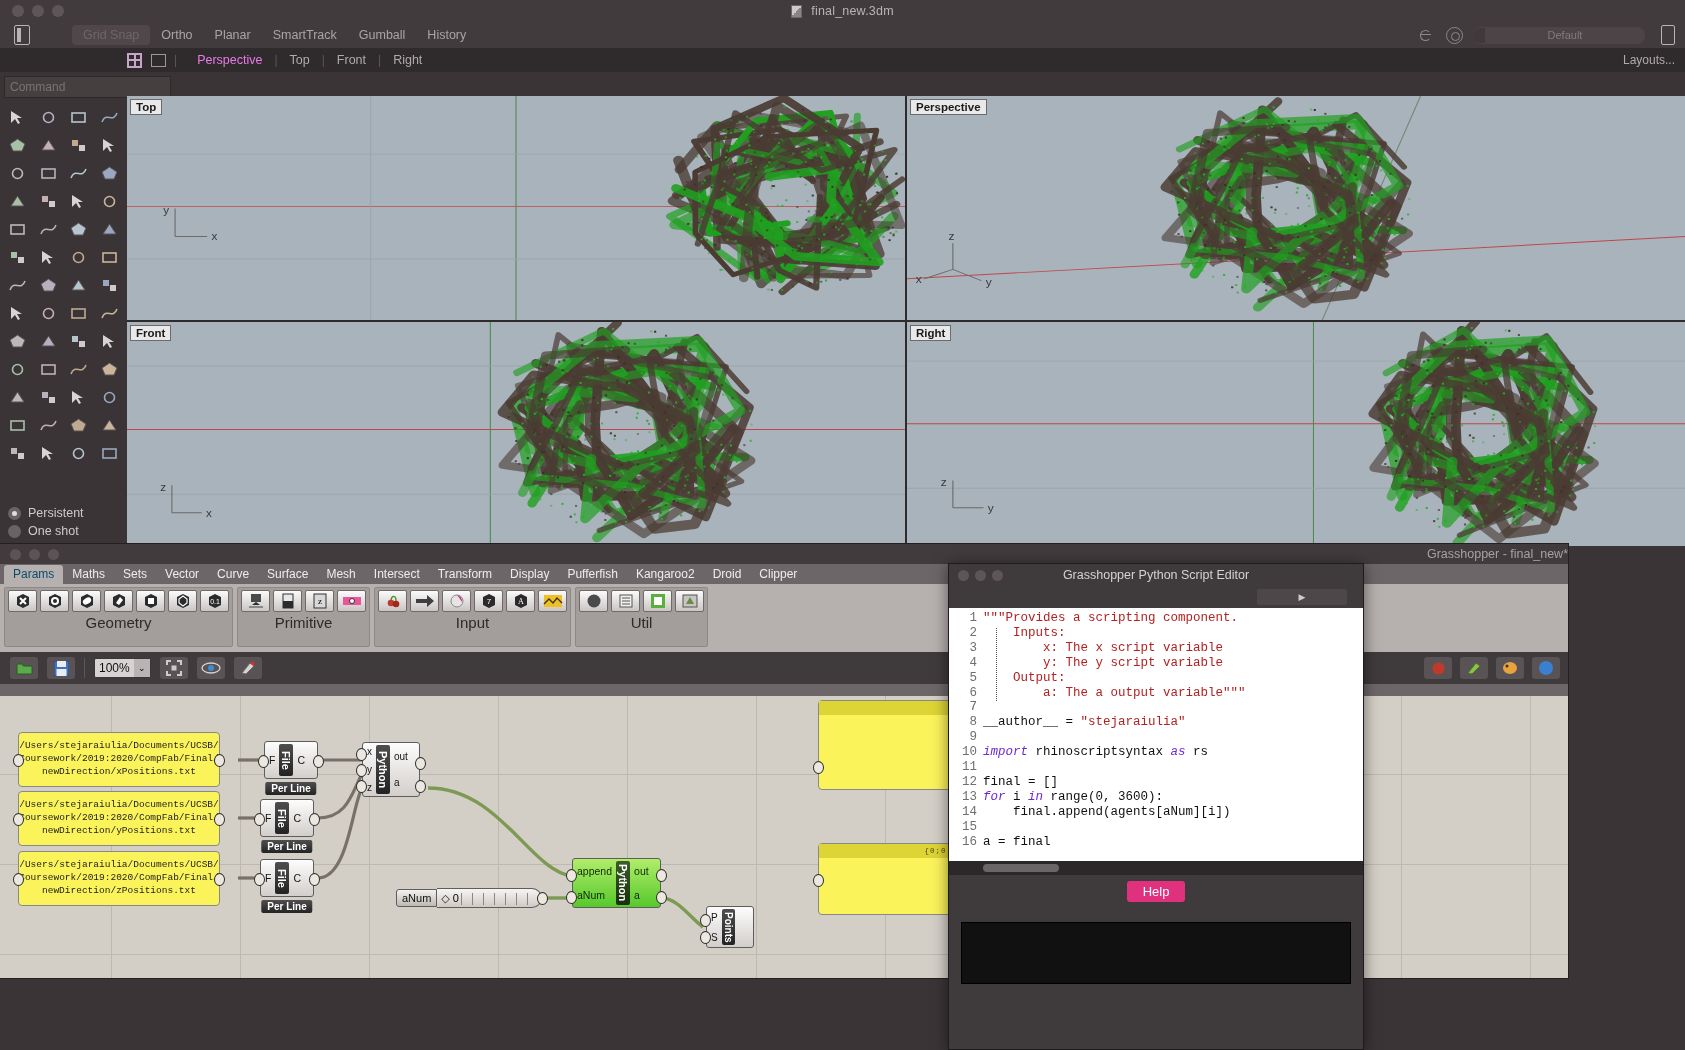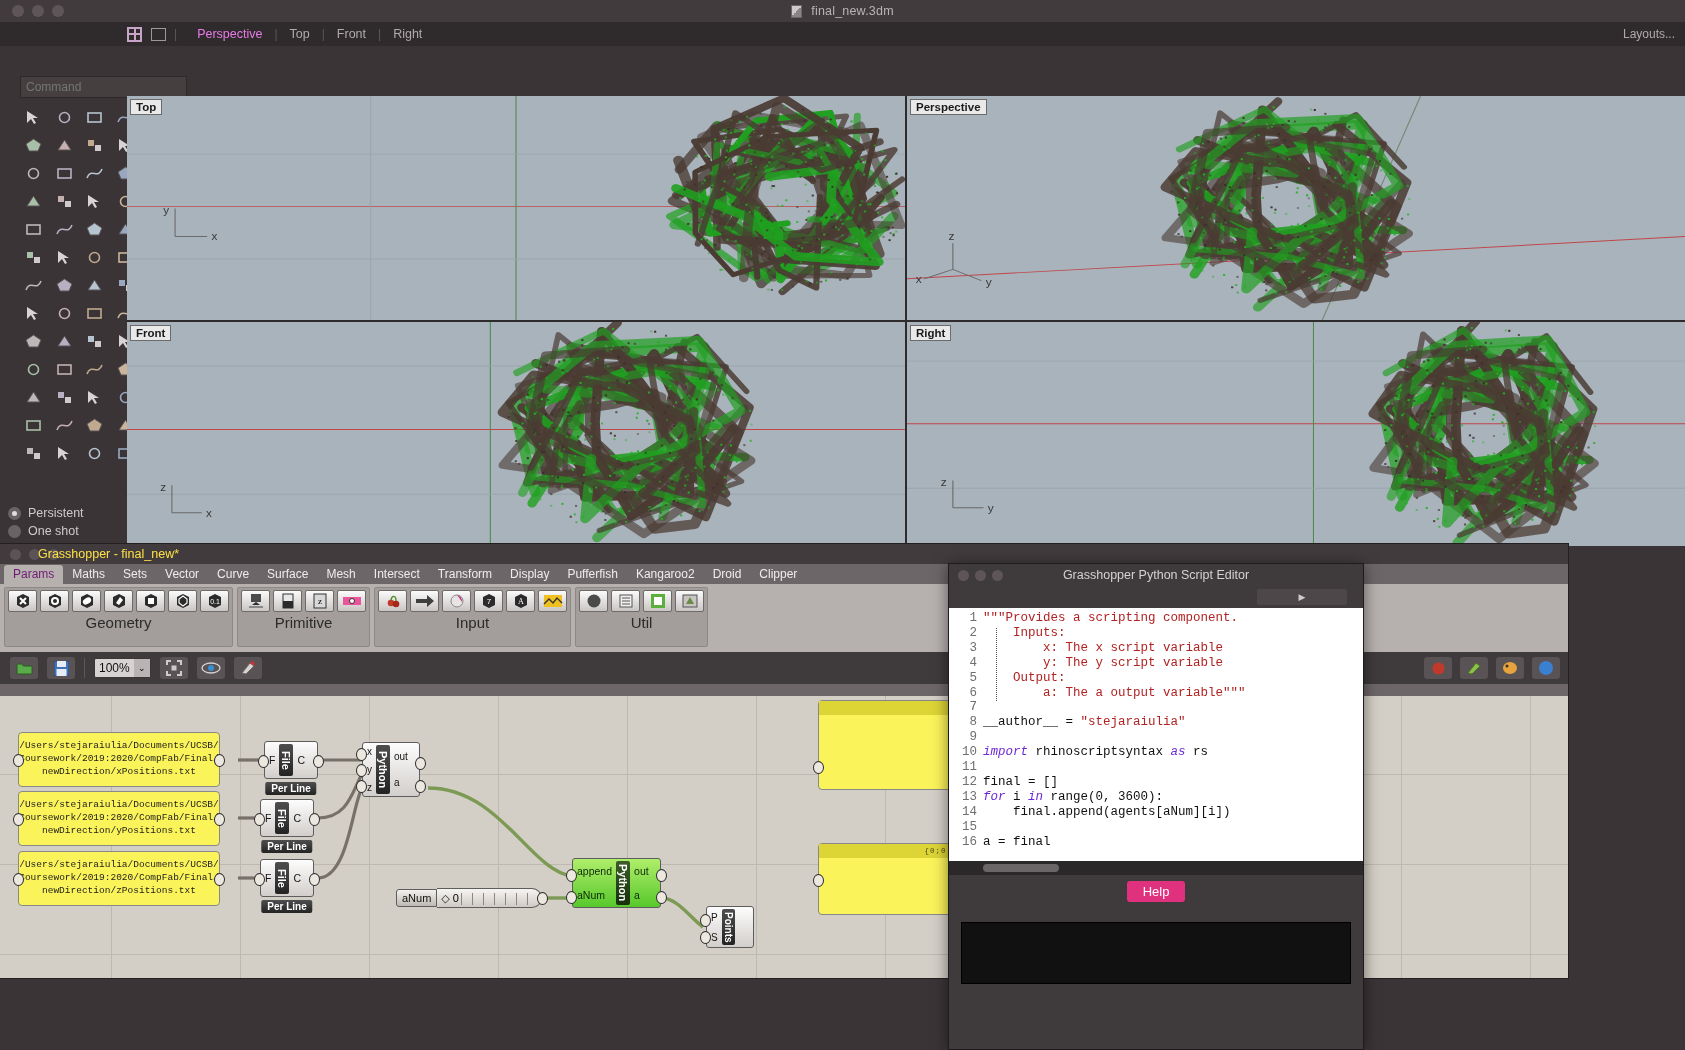--- a/index.html
+++ b/index.html
@@ -49,46 +49,46 @@
   .vp-tabbar .sp{width:127px;}
   .vptab { color:#b0aaab;font-size:12.5px;padding:0 12px;}
   .vptab.active{color:#e87be8;}
   .vsep{color:#5e5658;font-size:12px;}
   .grid-icon{width:15px;height:15px;border:1.4px solid #c8a5c8;display:grid;grid-template:1fr 1fr/1fr 1fr;}
   .grid-icon i{border:.6px solid #c8a5c8;}
   .sq-icon{width:15px;height:13px;border:1.4px solid #9d9799;margin-left:9px;}
   .layouts{position:absolute;right:10px;color:#b0aaab;font-size:12px;}
 
   
-  .cmd-area{position:absolute;left:0;top:72px;width:127px;bottom:505px;background:#3a3436;margin-left:16px;}
+  .cmd-area{position:absolute;left:0;top:72px;width:127px;bottom:505px;background:#3a3436;}
   .cmd-box{margin:4px;height:22px;background:#45403f;border:1px solid #2d2829;color:#9a9495;font-size:12px;padding:3px 5px;}
   .tools{display:grid;grid-template-columns:repeat(4,1fr);gap:1px;padding:2px 3px;}
   .tool{height:27px;background:transparent;position:relative;display:flex;align-items:center;justify-content:center;}
   .tool .g{width:17px;height:15px;}
   .persist{position:absolute;left:0;bottom:508px;width:127px;background:#3a3436;padding:4px 8px 0 8px;}
   .rrow{display:flex;align-items:center;gap:7px;color:#cfc9ca;font-size:12.5px;margin-bottom:4px;}
   .rdot{width:13px;height:13px;border-radius:50%;background:#6a6365;display:flex;align-items:center;justify-content:center;}
   .rdot.on::after{content:"";width:5px;height:5px;border-radius:50%;background:#e2dcdd;}
   .pscroll{position:absolute;right:4px;bottom:512px;width:8px;height:34px;background:#6d6668;border-radius:4px;}
 
   
   .viewports{position:absolute;left:127px;top:96px;right:0;bottom:504px;display:grid;grid-template-columns:1fr 1fr;grid-template-rows:1fr 1fr;gap:2px;background:#2f2a2c;}
   .vp{background:#a9b3bb;position:relative;overflow:hidden;}
   .vp-label{position:absolute;left:3px;top:3px;background:#e9e9e9;border:1px solid #6b6b6b;font-size:11.5px;padding:1px 5px;color:#1a1a1a;font-weight:bold;z-index:5;}
   .vp canvas, .vp svg{position:absolute;inset:0;width:100%;height:100%;}
 
   
   #gh{position:absolute;left:0;top:544px;width:1568px;height:434px;background:#6d6668;box-shadow:0 0 0 1px #241f21;}
   .gh-title{height:20px;background:#413b3d;position:relative;display:flex;align-items:center;}
-  .gh-title .tt{position:absolute;left:0;right:0;text-align:left;color:#fde047;font-size:12.5px;margin-left:38px;}
+  .gh-title .tt{position:absolute;left:0;right:0;text-align:right;color:#a3a3a3;font-size:12.5px;margin-left:38px;}
   .gh-title .traffic{margin-left:10px;}
   .gh-title .traffic .dot{width:11px;height:11px;background:#5b5355;}
   .gh-menu{height:20px;background:#6d6668;display:flex;align-items:flex-end;padding-left:4px;}
   .ghtab{font-size:12px;color:#efeced;padding:2px 9px 3px;}
-  .ghtab.active{background:#b6b0ae;color:#701a75;border-radius:3px 3px 0 0;}
+  .ghtab.active{background:#b6b0ae;color:#0c4a6e;border-radius:3px 3px 0 0;}
   .gh-ribbon{height:68px;background:#b6b0ae;display:flex;align-items:flex-start;padding:3px 4px;gap:4px;position:relative;}
   .rgroup{background:#a39d9c;border:1px solid #8d8785;border-radius:2px;height:60px;display:flex;flex-direction:column;padding:2px 3px 0;}
   .ricons{display:flex;gap:3px;flex-wrap:wrap;width:max-content;}
   .rico{width:29px;height:22px;background:linear-gradient(#fbfbfb,#c9c5c4);border:1px solid #6e6a69;border-radius:2px;display:flex;align-items:center;justify-content:center;}
   .rlabel{font-size:15px;color:#2b2b2b;text-align:center;margin-top:2px;}
   .gh-toolbar2{height:32px;background:#3f3a3b;display:flex;align-items:center;gap:9px;padding-left:10px;position:relative;}
   .tb2btn{width:28px;height:22px;border-radius:3px;background:#5a5355;display:flex;align-items:center;justify-content:center;}
   .zoomsel{display:flex;align-items:center;background:#d7d3d2;border:1px solid #3a3536;border-radius:2px;height:20px;}
   .zoomsel .v{font-size:12px;color:#111;padding:0 4px;}
   .zoomsel .c{width:16px;height:18px;background:#b9b4b3;display:flex;align-items:center;justify-content:center;font-size:9px;}
@@ -158,20 +158,39 @@
       <div class="dot"></div>
       <div class="dot"></div>
       <div class="dot"></div>
     </div>
     <div class="win-title">
       <span class="doc-icon"></span>
       <span>final_new.3dm</span>
     </div>
   </div>
 
+  <div class="rhino-toolbar">
+    <div class="panel-toggle"></div>
+    <div style="width:42px"></div>
+    <div class="tbopt dim">Grid Snap</div>
+    <div class="tbopt">Ortho</div>
+    <div class="tbopt">Planar</div>
+    <div class="tbopt">SmartTrack</div>
+    <div class="tbopt">Gumball</div>
+    <div class="tbopt">History</div>
+    <div class="rt-right">
+      <div class="rt-icon i1"></div>
+      <div class="rt-icon i2"></div>
+      <div class="layer-pill">
+        <div class="swatch"></div>
+        <div class="lbl">Default</div>
+      </div>
+      <div class="rt-sq"></div>
+    </div>
+  </div>
 
   <div class="vp-tabbar">
     <div class="sp"></div>
     <div class="grid-icon">
         <i></i>
         <i></i>
         <i></i>
         <i></i>
       </div>
     <div class="sq-icon"></div>

